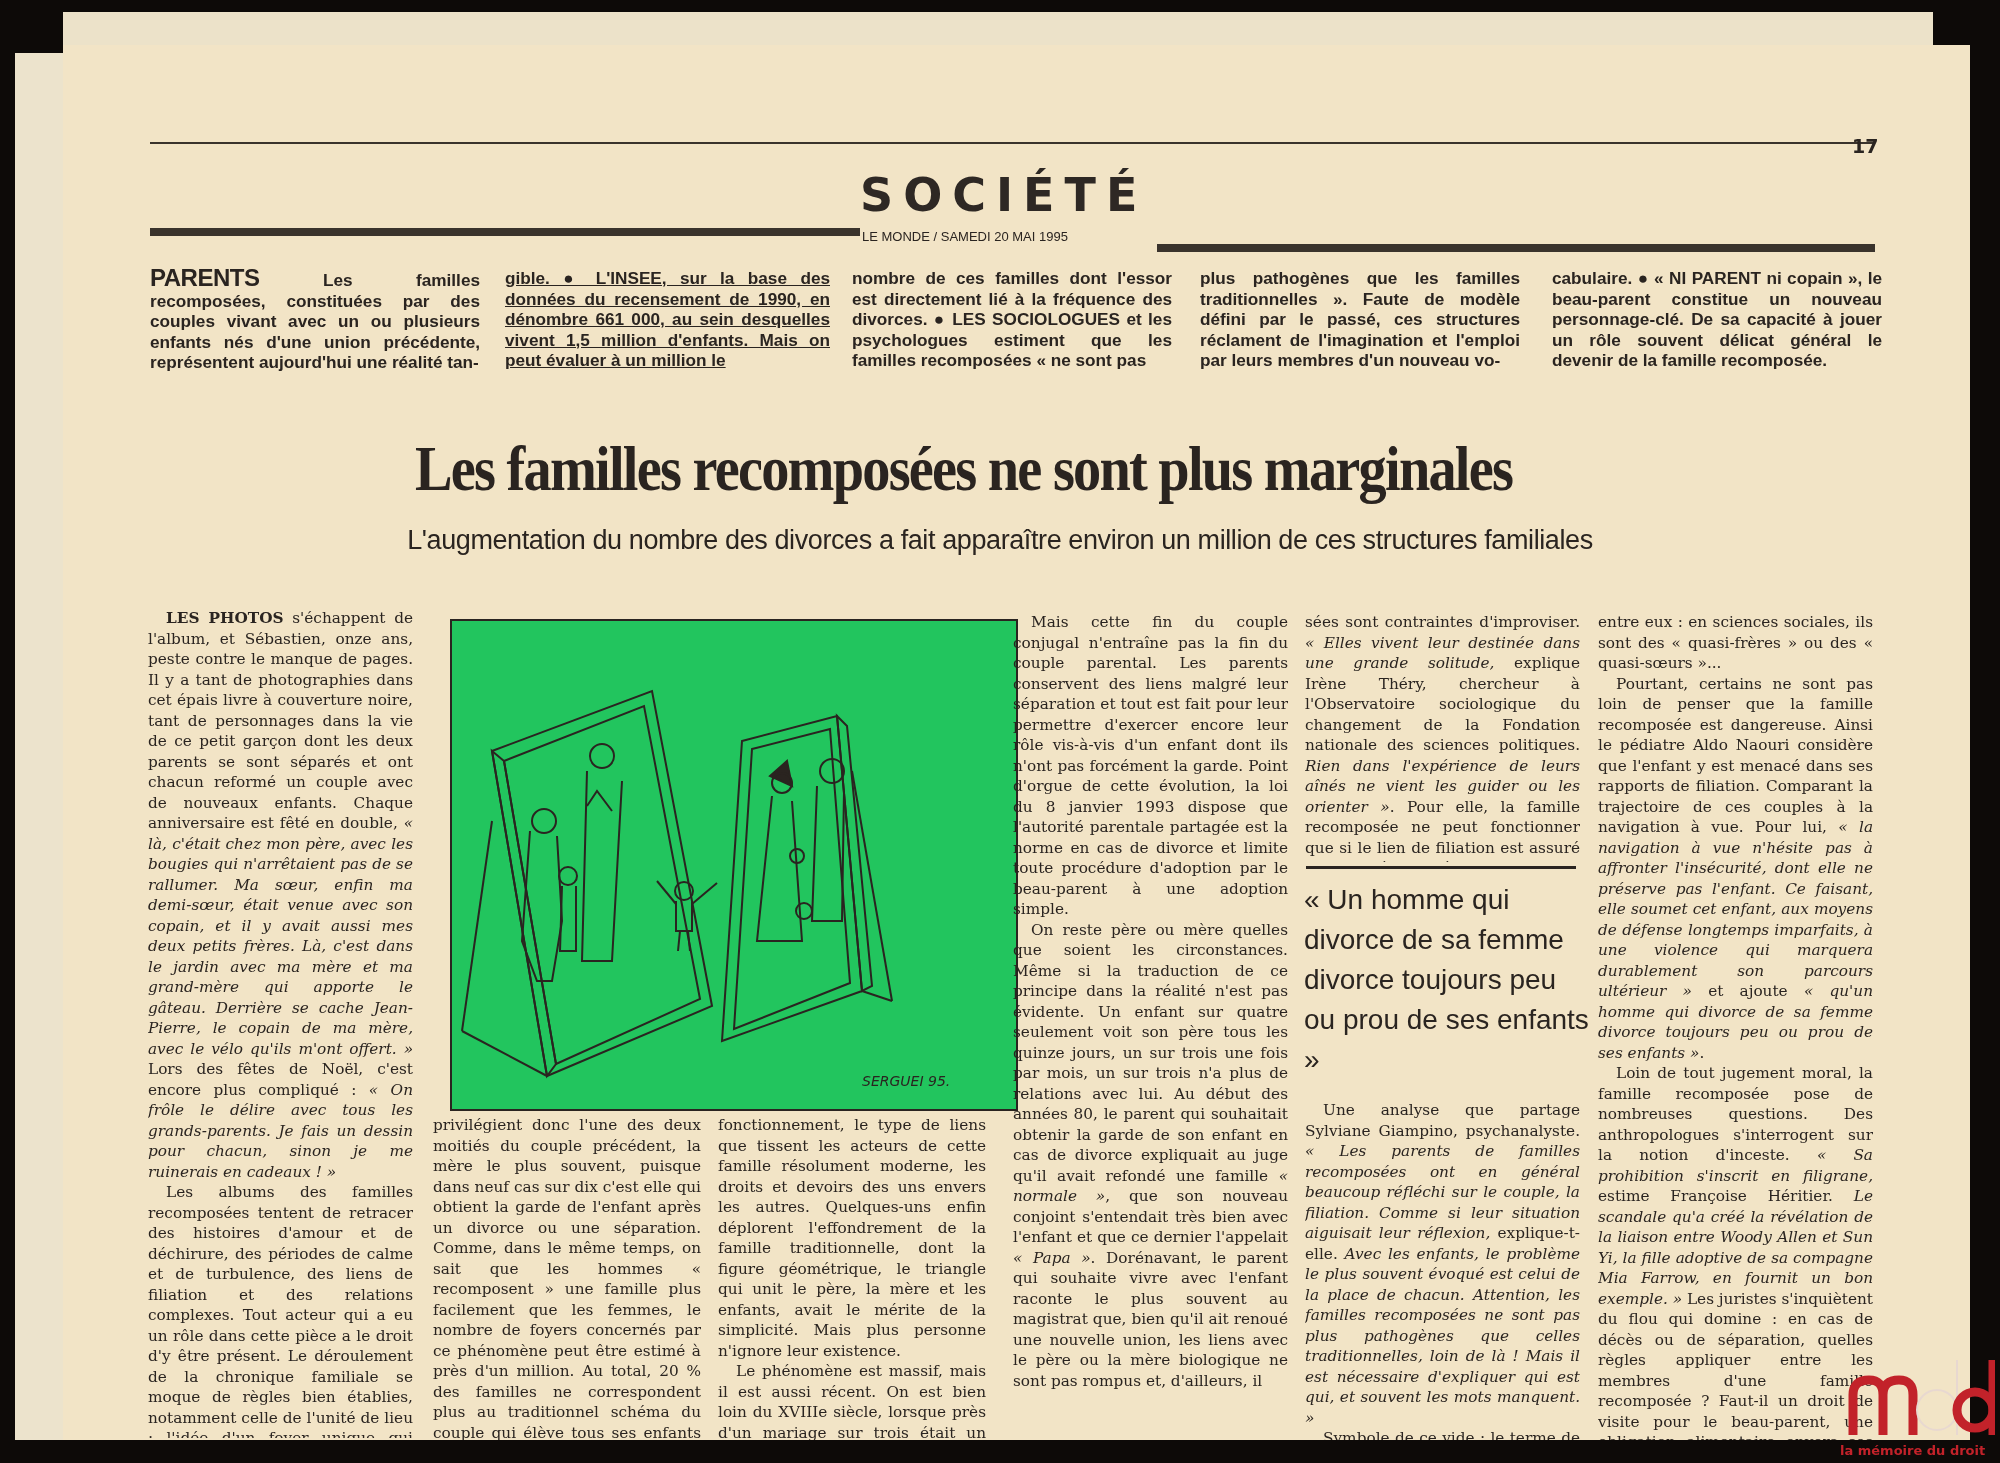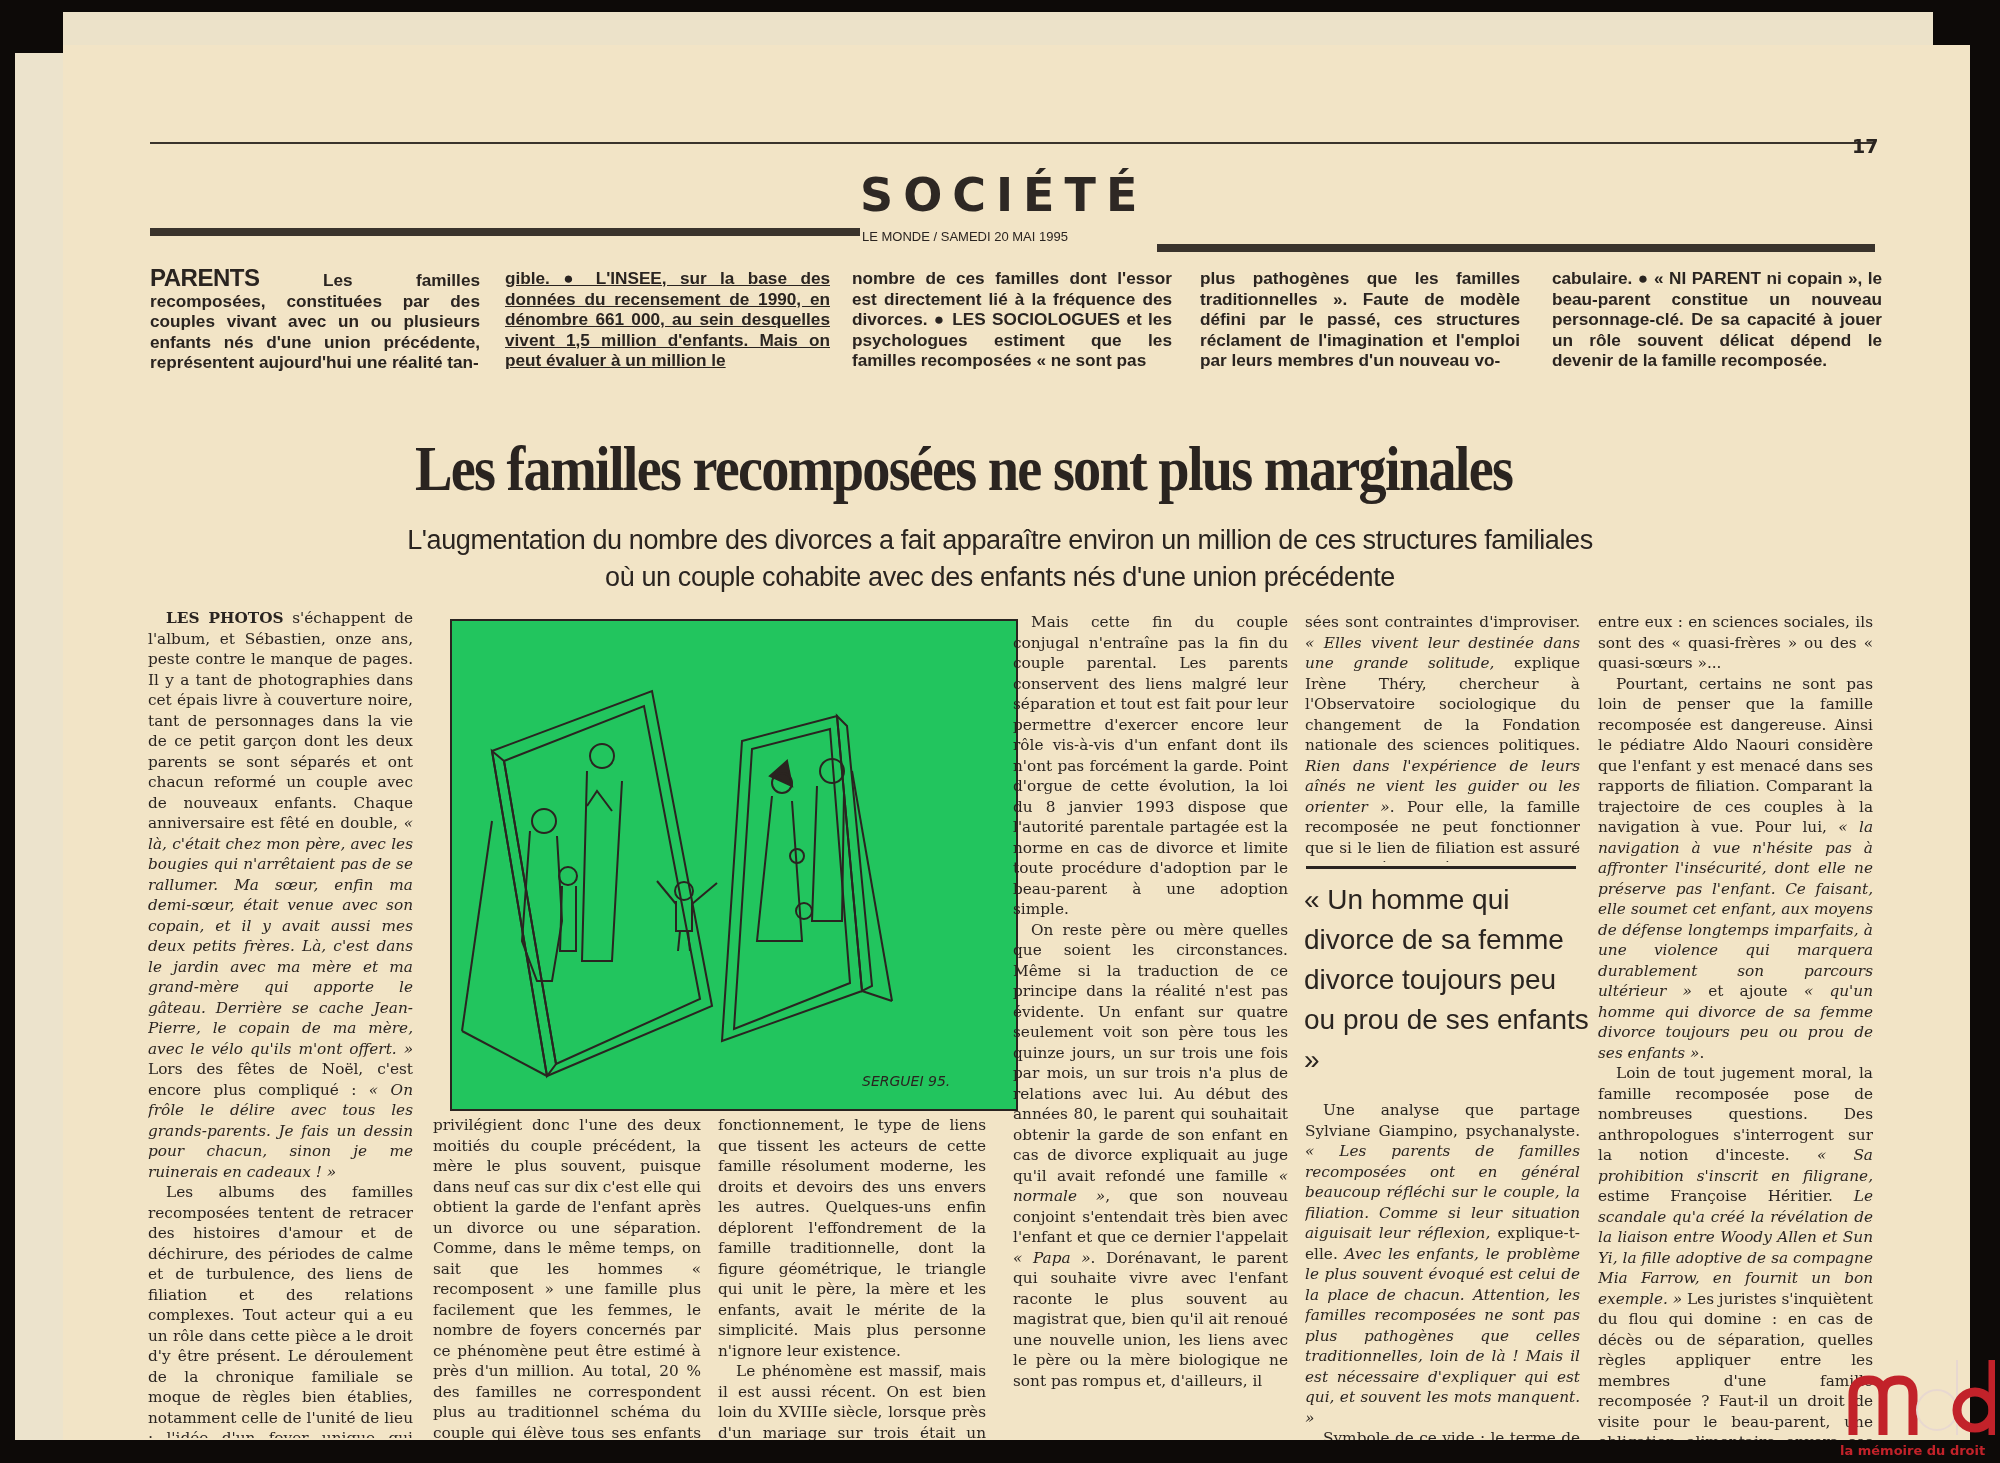--- a/index.html
+++ b/index.html
@@ -45,26 +45,25 @@
 <div class="dateline">LE MONDE / SAMEDI 20 MAI 1995</div>
 <div class="bar-right"></div>
 
 <div class="summary-col" style="left:150px;width:330px;">
   <span class="kicker">PARENTS</span>
   <span>Les familles recomposées, constituées par des couples vivant avec un ou plusieurs enfants nés d'une union précédente, représentent aujourd'hui une réalité tan-</span>
 </div>
 <div class="summary-col" style="left:505px;width:325px;text-decoration:underline;">gible. ● L'INSEE, sur la base des données du recensement de 1990, en dénombre 661 000, au sein desquelles vivent 1,5 million d'enfants. Mais on peut évaluer à un million le</div>
 <div class="summary-col" style="left:852px;width:320px;">nombre de ces familles dont l'essor est directement lié à la fréquence des divorces. ● LES SOCIOLOGUES et les psychologues estiment que les familles recomposées « ne sont pas</div>
 <div class="summary-col" style="left:1200px;width:320px;font-style:normal;">plus pathogènes que les familles traditionnelles ». Faute de modèle défini par le passé, ces structures réclament de l'imagination et l'emploi par leurs membres d'un nouveau vo-</div>
-<div class="summary-col" style="left:1552px;width:330px;">cabulaire. ● « NI PARENT ni copain », le beau-parent constitue un nouveau personnage-clé. De sa capacité à jouer un rôle souvent délicat dépend le devenir de la famille recomposée.</div>
+<div class="summary-col" style="left:1552px;width:330px;">cabulaire. ● « NI PARENT ni copain », le beau-parent constitue un nouveau personnage-clé. De sa capacité à jouer un rôle souvent délicat général le devenir de la famille recomposée.</div>
 
 <div class="headline">Les familles recomposées ne sont plus marginales</div>
 <div class="subhead">
   <div>L'augmentation du nombre des divorces a fait apparaître environ un million de ces structures familiales</div>
-  <div>où un couple cohabite avec des enfants nés d'une union précédente</div>
 </div>
 
 <div class="col" style="left:148px;top:608px;width:265px;height:830px;overflow:hidden;">
   <p><span class="lead-caps">LES PHOTOS</span><span> s'échappent de l'album, et Sébastien, onze ans, peste contre le manque de pages. Il y a tant de photographies dans cet épais livre à couverture noire, tant de personnages dans la vie de ce petit garçon dont les deux parents se sont séparés et ont chacun reformé un couple avec de nouveaux enfants. Chaque anniversaire est fêté en double, </span><i>« là, c'était chez mon père, avec les bougies qui n'arrêtaient pas de se rallumer. Ma sœur, enfin ma demi-sœur, était venue avec son copain, et il y avait aussi mes deux petits frères. Là, c'est dans le jardin avec ma mère et ma grand-mère qui apporte le gâteau. Derrière se cache Jean-Pierre, le copain de ma mère, avec le vélo qu'ils m'ont offert. »</i><span> Lors des fêtes de Noël, c'est encore plus compliqué : </span><i>« On frôle le délire avec tous les grands-parents. Je fais un dessin pour chacun, sinon je me ruinerais en cadeaux ! »</i></p>
   <p>Les albums des familles recomposées tentent de retracer des histoires d'amour et de déchirure, des périodes de calme et de turbulence, des liens de filiation et des relations complexes. Tout acteur qui a eu un rôle dans cette pièce a le droit d'y être présent. Le déroulement de la chronique familiale se moque de règles bien établies, notamment celle de l'unité de lieu : l'idée d'un foyer unique qui réunit les membres du groupe est caduque. Il existe désormais plusieurs domiciles, et le terme de famille va désigner un réseau de foyers que relie la circulation d'enfants de couples séparés.</p>
 </div>
 
 <div class="illus">
   <svg viewBox="0 0 564 488">
     <g fill="none" stroke="#2a2420" stroke-width="2">

